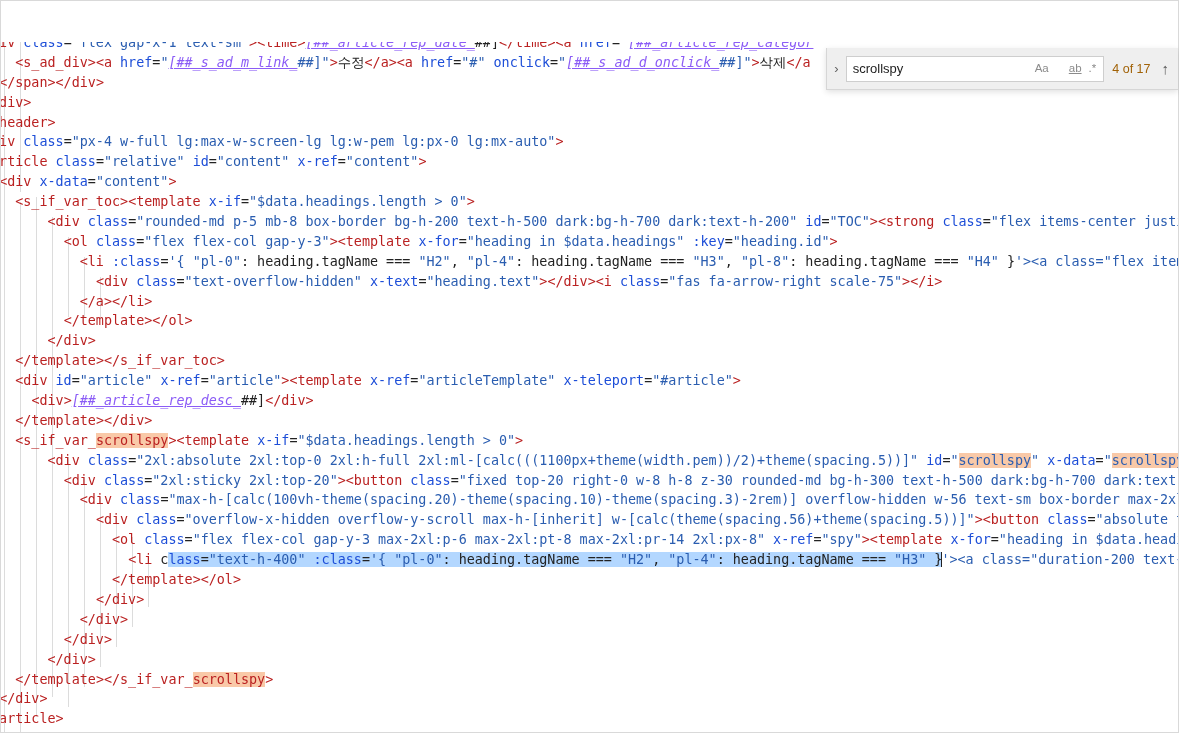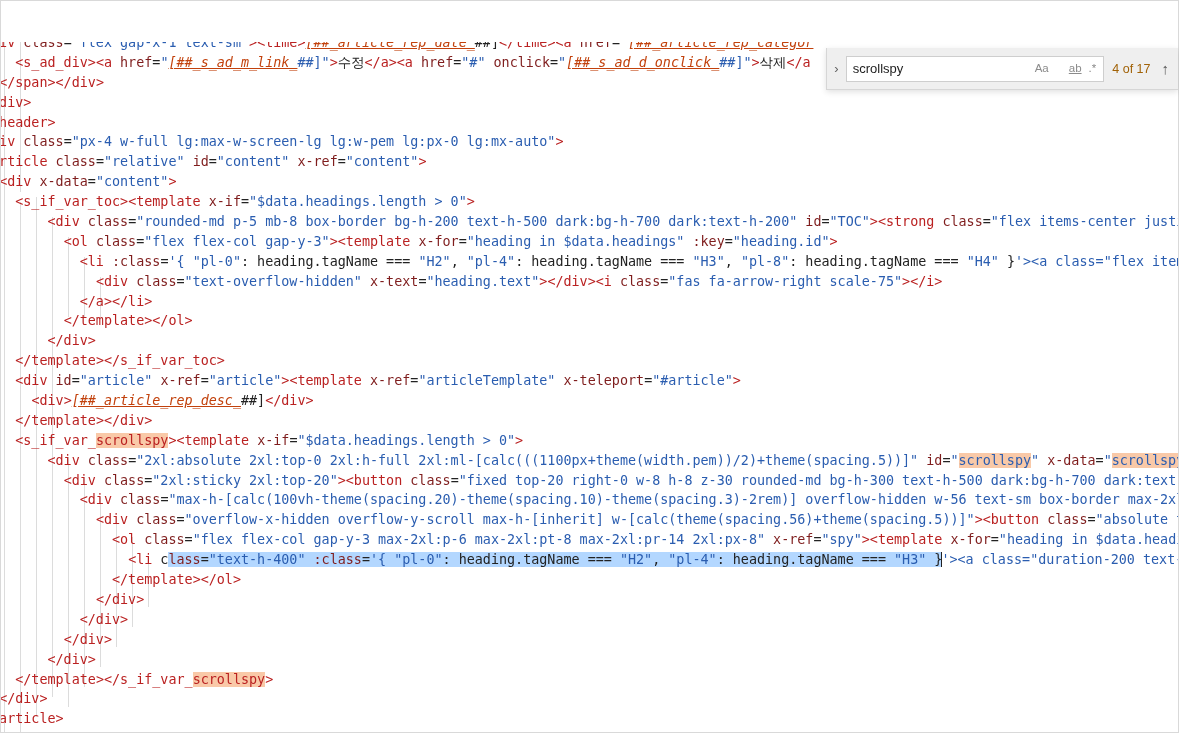--- a/index.html
+++ b/index.html
@@ -49,23 +49,23 @@
     white-space:pre;
     color:#222;
     letter-spacing:0px;
   }
   .line{height:19.9px;position:relative;white-space:pre;}
   
   .code{padding-left:0px;}
 
   
   .tag   {color:#ba2121;}
-  .attr  {color:#7f1d1d;}
+  .attr  {color:#1d4ed8;}
   .val   {color:#2a5db0;}
-  .tplvar{color:#c2410c;font-style:italic;text-decoration:underline;}
+  .tplvar{color:#8b5cf6;font-style:italic;text-decoration:underline;}
   .hl    {background:#f9c9a8;}
   .sel   {background:#b3d7ff;}
   .caret {display:inline-block;width:1px;height:15px;background:#222;vertical-align:-3px;margin:0 -1px;}
 
   
   .guides{position:absolute;top:0;left:0;width:100%;height:690px;pointer-events:none;}
   .guide{position:absolute;width:1px;background:#dcdcdc;}
 
   
   .find{

